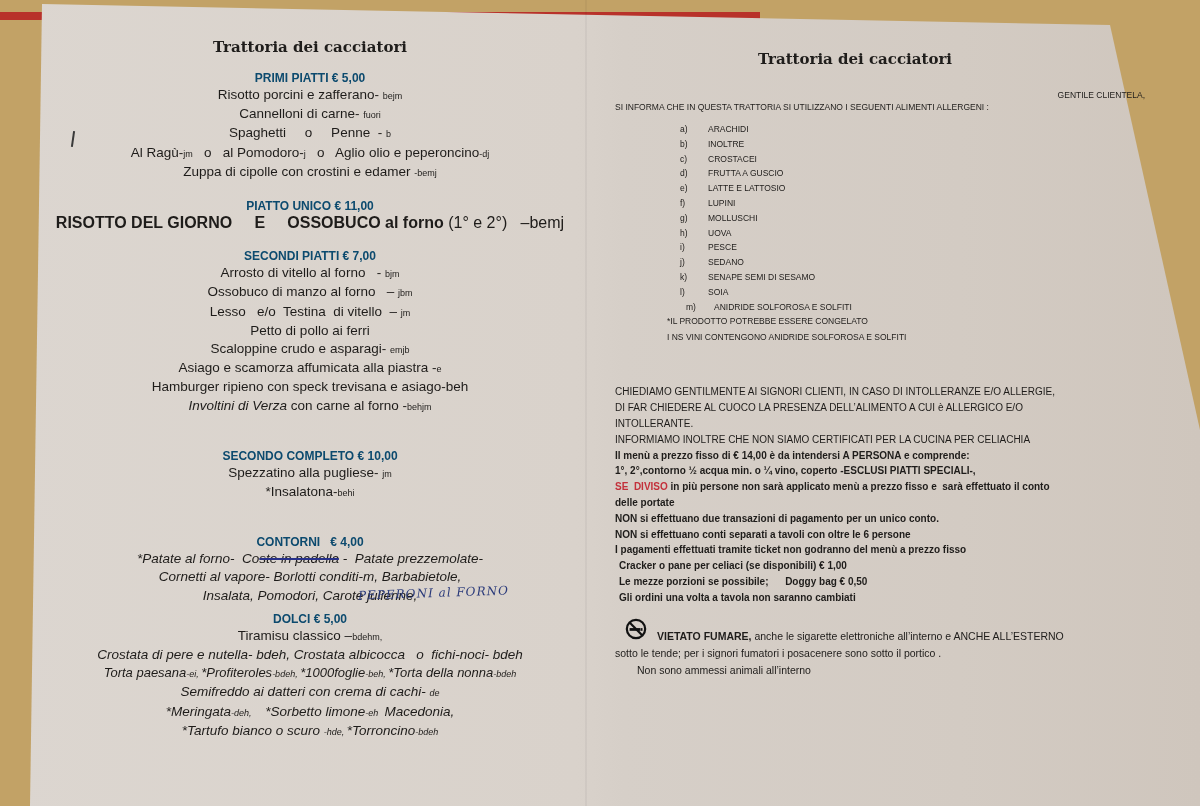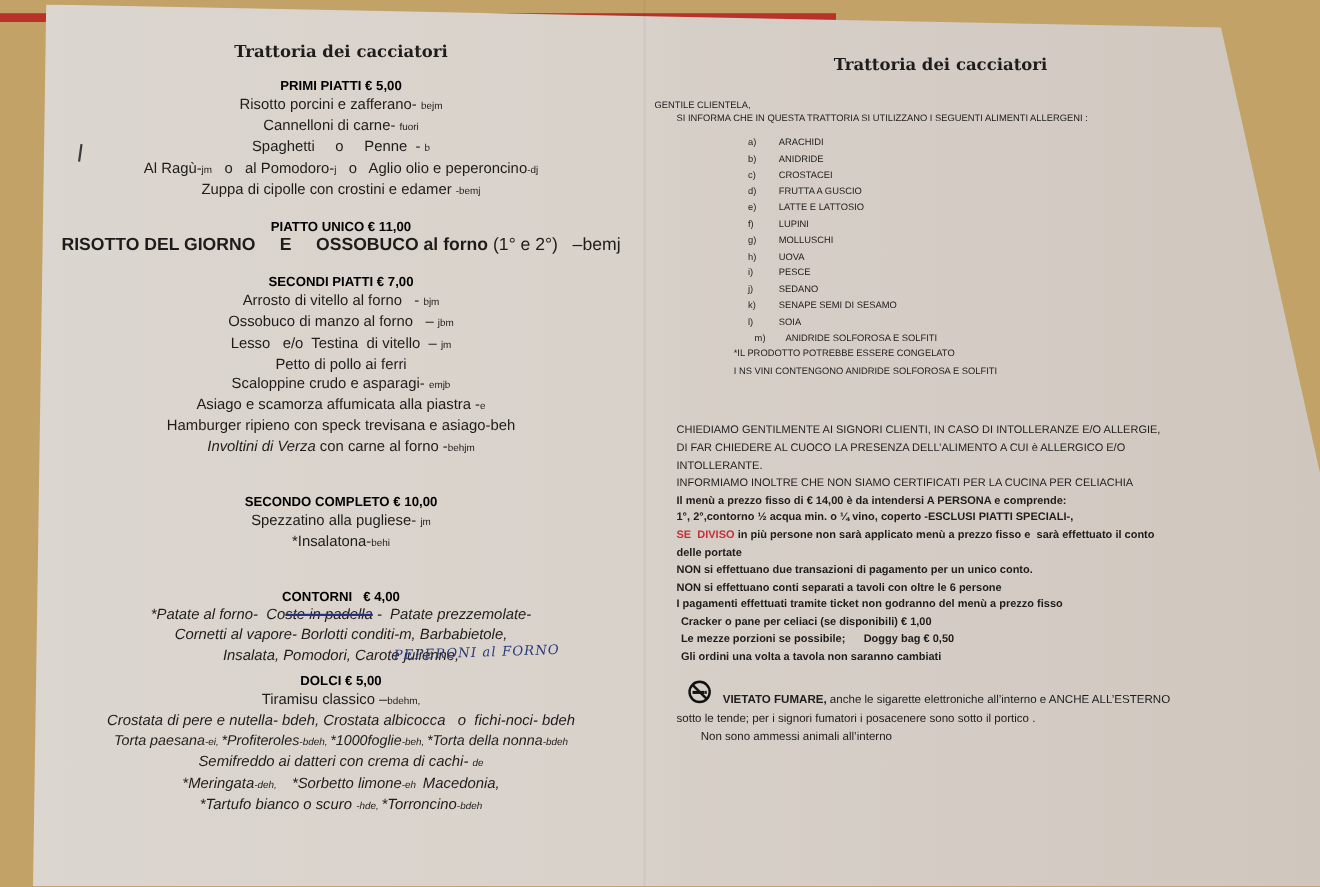--- a/index.html
+++ b/index.html
@@ -16,32 +16,32 @@
     clip-path:polygon(42px 4px, 1110px 25px, 1200px 430px, 1200px 806px, 30px 806px);
   }
   .fold { position:absolute; left:585px; top:0; width:2px; height:806px; background:rgba(0,0,0,0.04); }
   .mark { position:absolute; left:72px; top:131px; width:2px; height:16px; background:#3a3a3a; transform:rotate(8deg); }
 
   .left { position:absolute; left:30px; top:38px; width:560px; text-align:center; }
   .right { position:absolute; left:615px; top:50px; width:530px; }
 
   .title { font-family:"DejaVu Serif", serif; font-weight:bold; font-size:15px; color:#1f1d1b; }
   .left .title { margin-bottom:14px; }
-  .sec { color:#000000; font-weight:bold; font-size:12px; margin:0; line-height:16px; }
+  .sec { color:#0c4a6e; font-weight:bold; font-size:12px; margin:0; line-height:16px; }
   .item { font-size:13.5px; line-height:18.2px; }
   .al { font-size:9px;text-align:center; }
   .it { font-style:italic; }
   .gap-s { height:16px; }
   .gap-l { height:32px; }
   .strike { text-decoration:line-through; text-decoration-color:#27318a; text-decoration-thickness:2px; }
   .hand { font-family:"DejaVu Serif", serif; font-style:italic; color:#2a3a7a; font-size:12px; position:absolute; left:358px; top:586px; transform:rotate(-2deg); letter-spacing:1px; }
 
   .right .title { text-align:center; margin-left:-50px; margin-bottom:22px; }
   .caps { font-size:8.5px; text-transform:uppercase; }
-  .center { text-align:left; }
+  .center { text-align:right; }
   .alist { margin:10px 0 0 65px; }
   .aitem { font-size:8.5px; line-height:14.8px; display:flex; }
   .aitem .k { width:28px; }
   .notes { font-size:8.5px; line-height:14px; margin-left:52px; }
   .block { margin-top:40px; font-size:10px; line-height:15.8px; }
   .b { font-weight:bold; }
   .red { color:#c3303a; }
   .smoke { margin-top:16px; font-size:10.5px; line-height:17px; position:relative; }
   .nosmoke { position:absolute; left:10px; top:-10px; width:22px; height:22px; }
 </style>
@@ -106,21 +106,21 @@
   <div class="caps center" style="margin-left:-20px">GENTILE CLIENTELA,</div>
   <div class="caps" style="margin-top:2px">SI INFORMA CHE IN QUESTA TRATTORIA SI UTILIZZANO I SEGUENTI ALIMENTI ALLERGENI :</div>
 
   <div class="alist">
     <div class="aitem">
         <span class="k">a)</span>
         <span>ARACHIDI</span>
       </div>
     <div class="aitem">
         <span class="k">b)</span>
-        <span>ANIDRIDE</span>
+        <span>INOLTRE</span>
       </div>
     <div class="aitem">
         <span class="k">c)</span>
         <span>CROSTACEI</span>
       </div>
     <div class="aitem">
         <span class="k">d)</span>
         <span>FRUTTA A GUSCIO</span>
       </div>
     <div class="aitem">

